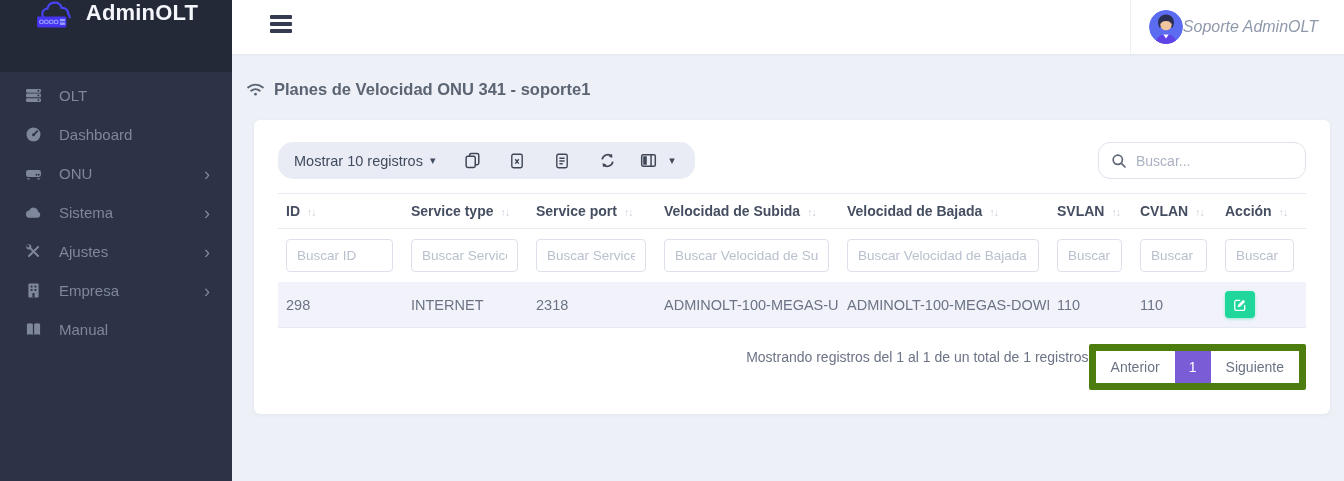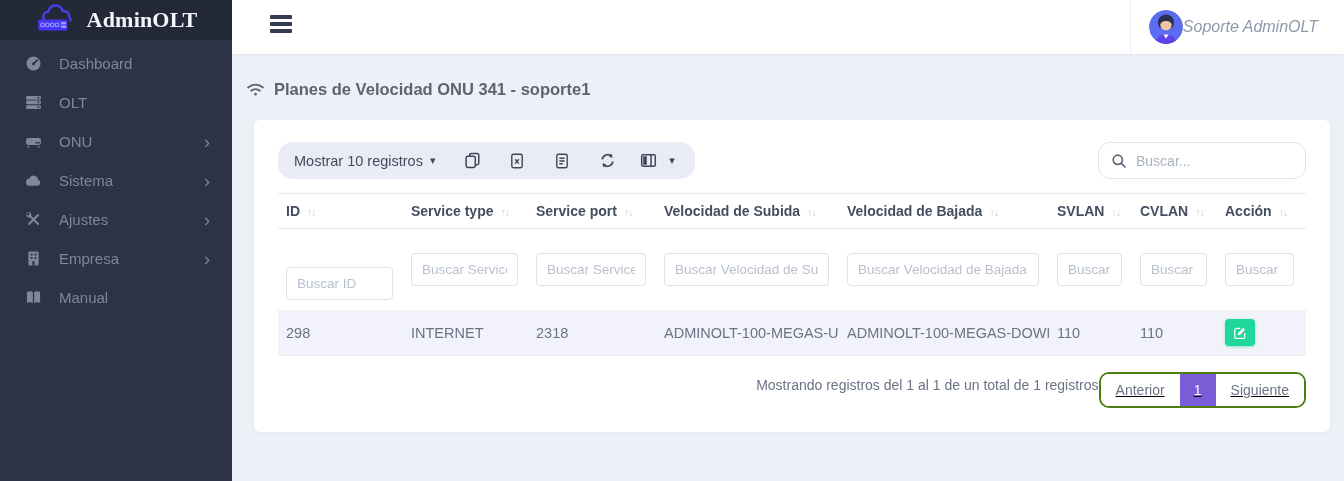--- a/index.html
+++ b/index.html
@@ -2,22 +2,22 @@
 <html><head>
 <meta charset="utf-8">
 <style>
   * { margin:0; padding:0; box-sizing:border-box; }
   html,body { width:1344px; height:481px; overflow:hidden;
     font-family:"Liberation Sans", sans-serif; background:#eef0f7; }
 
   
   .sidebar { position:absolute; left:0; top:0; width:232px; height:481px;
     background:#2d3246; z-index:5; }
-  .logo-strip { height:40px; background:#242938; display:flex; align-items:center;
-    justify-content:center; gap:8px;font-family:Liberation Serif, serif; }
+  .logo-strip { height:72px; background:#242938; display:flex; 
+    justify-content:center; gap:8px; }
   .logo-text { color:#f4f6fb; font-size:22px; font-weight:800; letter-spacing:.2px; }
   .menu { padding-top:4px; }
   .menu-item { height:39px; display:flex; align-items:center; padding:0 22px 0 24px;
     color:#7e879c; font-size:15px; cursor:pointer; }
   .menu-item .mi-icon { width:18px; height:18px; margin-right:17px; display:flex;
     align-items:center; justify-content:center; color:#7e879c; flex:0 0 18px; }
   .menu-item .mi-label { flex:1; }
   .menu-item .chev { font-size:18px; line-height:1; color:#7e879c; }
 
   
@@ -74,22 +74,22 @@
   .data-row { background:#f2f3fa; }
   .data-row td { padding:9px 6px 9px 8px; font-size:14.5px; color:#6b7385;
     border-bottom:1px solid #e8eaf1; white-space:nowrap; overflow:hidden; }
   .edit-btn { width:30px; height:27px; background:#1fd79b; border:none; border-radius:4px;
     display:flex; align-items:center; justify-content:center; cursor:pointer;
     box-shadow:0 1px 3px rgba(31,215,155,.45); }
 
   .tbl-footer { display:flex; align-items:flex-start; justify-content:flex-end;
     margin-top:16px; }
   .info-text { font-size:14px; color:#6b7385; padding-top:5px; }
-  .pagination { display:flex; border:2px solid #4d7c0f; border-radius:10px;
-    overflow:hidden; background:#fff;text-decoration:underline; }
+  .pagination { display:flex; border:7px solid #4d7c0f; border-radius:2px;
+    overflow:hidden; background:#fff; }
   .page-btn { padding:8px 15px; font-size:14px; color:#6b7385; cursor:pointer;
     background:#fff; }
   .page-btn.current { background:#7a5cd6; color:#fff; padding:8px 14px; min-width:36px;
     text-align:center; }
 </style>
 </head>
 <body>
 
 <div class="sidebar">
   <div class="logo-strip">
@@ -103,39 +103,39 @@
       <rect x="27.2" y="20" width="5.5" height="2.6" fill="#96a0ff"></rect>
       <rect x="27.2" y="23.8" width="5.5" height="2.6" fill="#96a0ff"></rect>
     </svg>
     <span class="logo-text">AdminOLT</span>
   </div>
 
   <div class="menu">
     <div class="menu-item">
       <span class="mi-icon">
         <svg width="17" height="17" viewBox="0 0 16 16" fill="currentColor">
-          <circle cx="8" cy="8" r="6.6"></circle>
-          <path d="M8 8.4 L11.6 4.8" stroke="#2d3246" stroke-width="1.6" stroke-linecap="round"></path>
-          <circle cx="8" cy="8.4" r="1.3" fill="#2d3246"></circle>
-        </svg>
-        </span>
-      <span class="mi-label">Dashboard</span>
-    </div>
-    <div class="menu-item">
-      <span class="mi-icon">
-        <svg width="17" height="17" viewBox="0 0 16 16" fill="currentColor">
           <rect x="1" y="1.8" width="14" height="3.5" rx="1"></rect>
           <rect x="1" y="6.2" width="14" height="3.5" rx="1"></rect>
           <rect x="1" y="10.6" width="14" height="3.5" rx="1"></rect>
           <circle cx="12.6" cy="3.5" r=".9" fill="#2d3246"></circle>
           <circle cx="12.6" cy="7.9" r=".9" fill="#2d3246"></circle>
           <circle cx="12.6" cy="12.3" r=".9" fill="#2d3246"></circle>
         </svg>
         </span>
       <span class="mi-label">OLT</span>
+    </div>
+    <div class="menu-item">
+      <span class="mi-icon">
+        <svg width="17" height="17" viewBox="0 0 16 16" fill="currentColor">
+          <circle cx="8" cy="8" r="6.6"></circle>
+          <path d="M8 8.4 L11.6 4.8" stroke="#2d3246" stroke-width="1.6" stroke-linecap="round"></path>
+          <circle cx="8" cy="8.4" r="1.3" fill="#2d3246"></circle>
+        </svg>
+        </span>
+      <span class="mi-label">Dashboard</span>
     </div>
     <div class="menu-item">
       <span class="mi-icon">
         <svg width="17" height="17" viewBox="0 0 16 16" fill="currentColor">
           <rect x="1" y="4.6" width="14" height="6.8" rx="2"></rect>
           <circle cx="10.8" cy="9.2" r=".9" fill="#2d3246"></circle>
           <circle cx="13" cy="9.2" r=".9" fill="#2d3246"></circle>
           <rect x="2" y="12.4" width="2.4" height="1.3" rx=".5"></rect>
           <rect x="11.6" y="12.4" width="2.4" height="1.3" rx=".5"></rect>
         </svg>
@@ -295,21 +295,21 @@
           <th><span>ID</span><span class="sort">↑↓</span></th>
           <th><span>Service type</span><span class="sort">↑↓</span></th>
           <th><span>Service port</span><span class="sort">↑↓</span></th>
           <th><span>Velocidad de Subida</span><span class="sort">↑↓</span></th>
           <th><span>Velocidad de Bajada</span><span class="sort">↑↓</span></th>
           <th><span>SVLAN</span><span class="sort">↑↓</span></th>
           <th><span>CVLAN</span><span class="sort">↑↓</span></th>
           <th><span>Acción</span><span class="sort">↑↓</span></th>
         </tr>
         <tr class="filter-row">
-          <td><input type="text" style="width: 110px; margin-top: 28px;" placeholder="Buscar ID"></td>
+          <td><input type="text" style="width: 110px;" placeholder="Buscar ID"></td>
           <td><input type="text" style="width: 110px;" placeholder="Buscar Service"></td>
           <td><input type="text" style="width: 113px;" placeholder="Buscar Service"></td>
           <td><input type="text" style="width: 171px;" placeholder="Buscar Velocidad de Sub"></td>
           <td><input type="text" style="width: 197px;" placeholder="Buscar Velocidad de Bajada"></td>
           <td><input type="text" style="width: 69px;" placeholder="Buscar"></td>
           <td><input type="text" style="width: 69px;" placeholder="Buscar"></td>
           <td><input type="text" style="width: 69px;" placeholder="Buscar"></td>
         </tr>
       </thead>
       <tbody>

